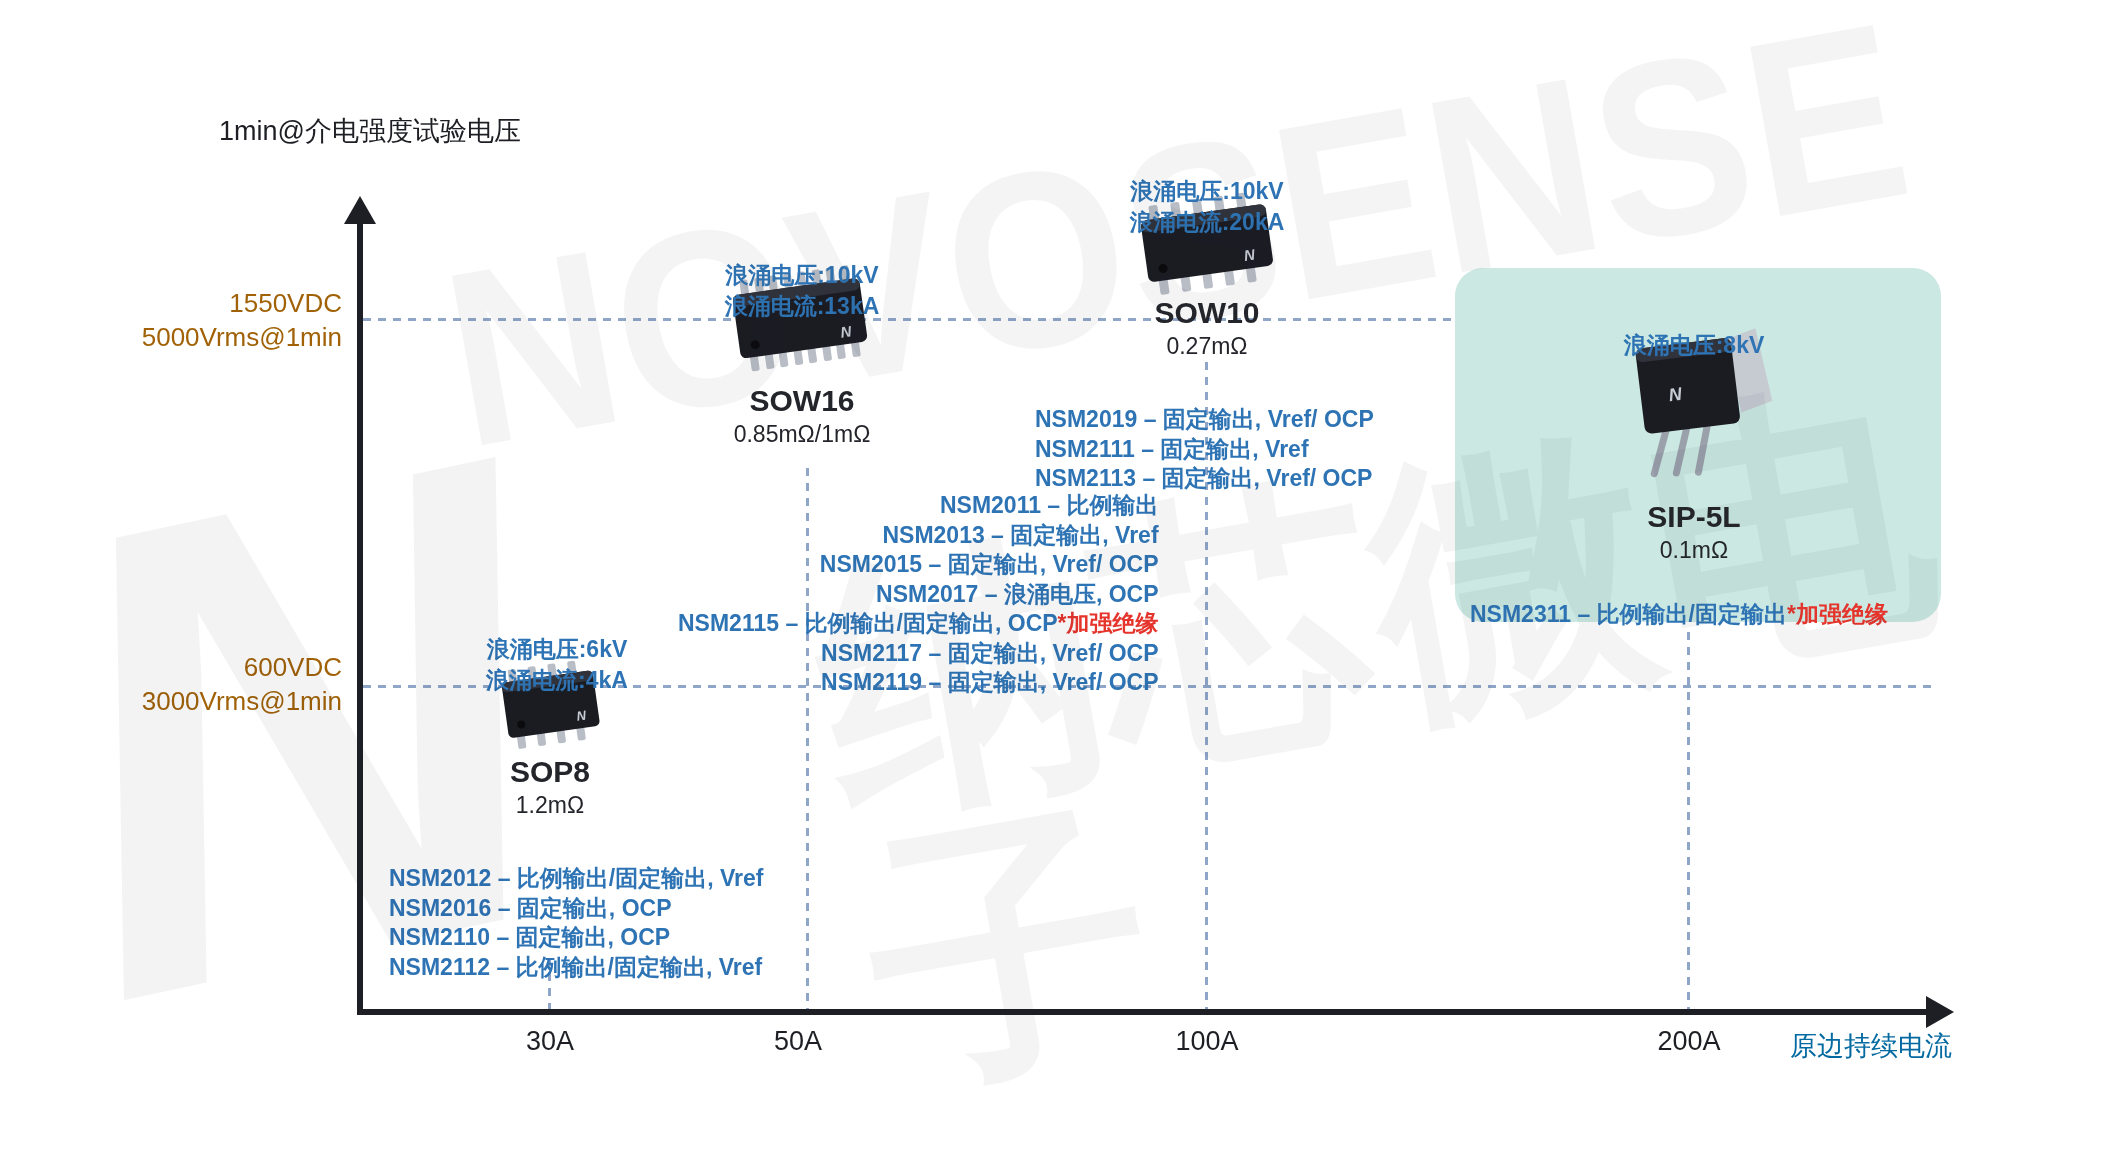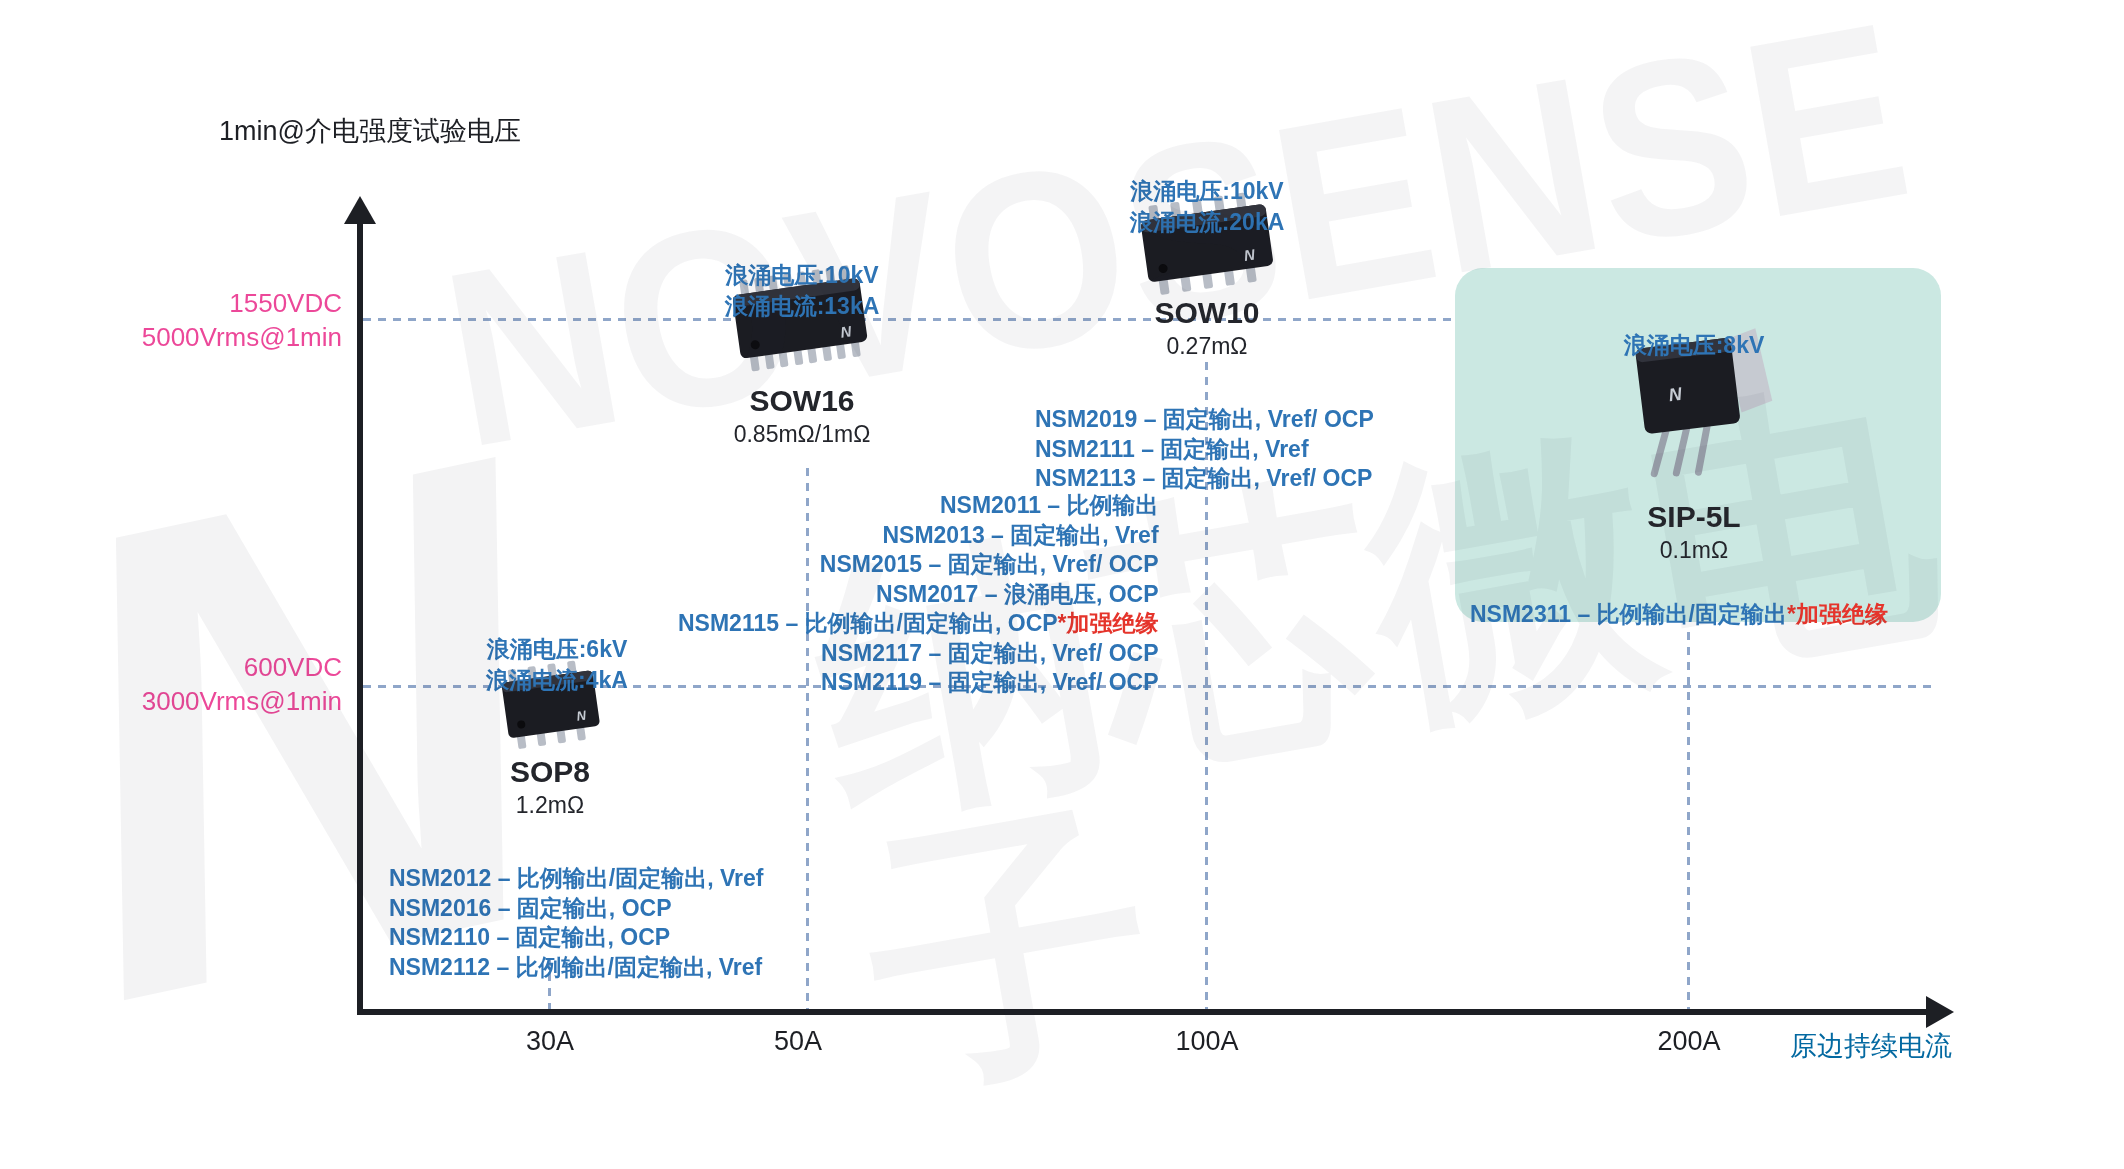--- a/index.html
+++ b/index.html
@@ -10,21 +10,21 @@
   .axis-y { position:absolute; left:357px; top:222px; width:6px; height:793px; background:#1d1f24; z-index:3; }
   .axis-y-arrow { position:absolute; left:344px; top:196px; width:0; height:0;
     border-left:16px solid transparent; border-right:16px solid transparent; border-bottom:28px solid #1d1f24; z-index:3; }
   .axis-x { position:absolute; left:357px; top:1009px; width:1573px; height:6px; background:#1d1f24; z-index:3; }
   .axis-x-arrow { position:absolute; left:1926px; top:996px; width:0; height:0;
     border-top:16px solid transparent; border-bottom:16px solid transparent; border-left:28px solid #1d1f24; z-index:3; }
 
   .y-title { position:absolute; left:150px; top:112px; width:440px; text-align:center;
     font-size:27px; font-weight:500; color:#1d1f24; line-height:38px; z-index:3; }
   .y-tick { position:absolute; width:290px; text-align:right; font-size:26px; font-weight:500;
-    color:#ec4899; line-height:34px; z-index:3; }
+    color:#a16207; line-height:34px; z-index:3; }
   .y-tick-top { left:52px; top:286px; }
   .y-tick-bottom { left:52px; top:650px; }
 
   .x-tick { position:absolute; top:1026px; width:140px; text-align:center;
     font-size:27px; font-weight:500; color:#1d1f24; z-index:3; }
   .x-tick-30 { left:480px; } .x-tick-50 { left:728px; } .x-tick-100 { left:1137px; } .x-tick-200 { left:1619px; }
   .x-title { position:absolute; left:1790px; top:1028px; font-size:27px; font-weight:500; color:#0369a1; z-index:3; }
 
   
   .hdash { position:absolute; height:3px; z-index:1;

